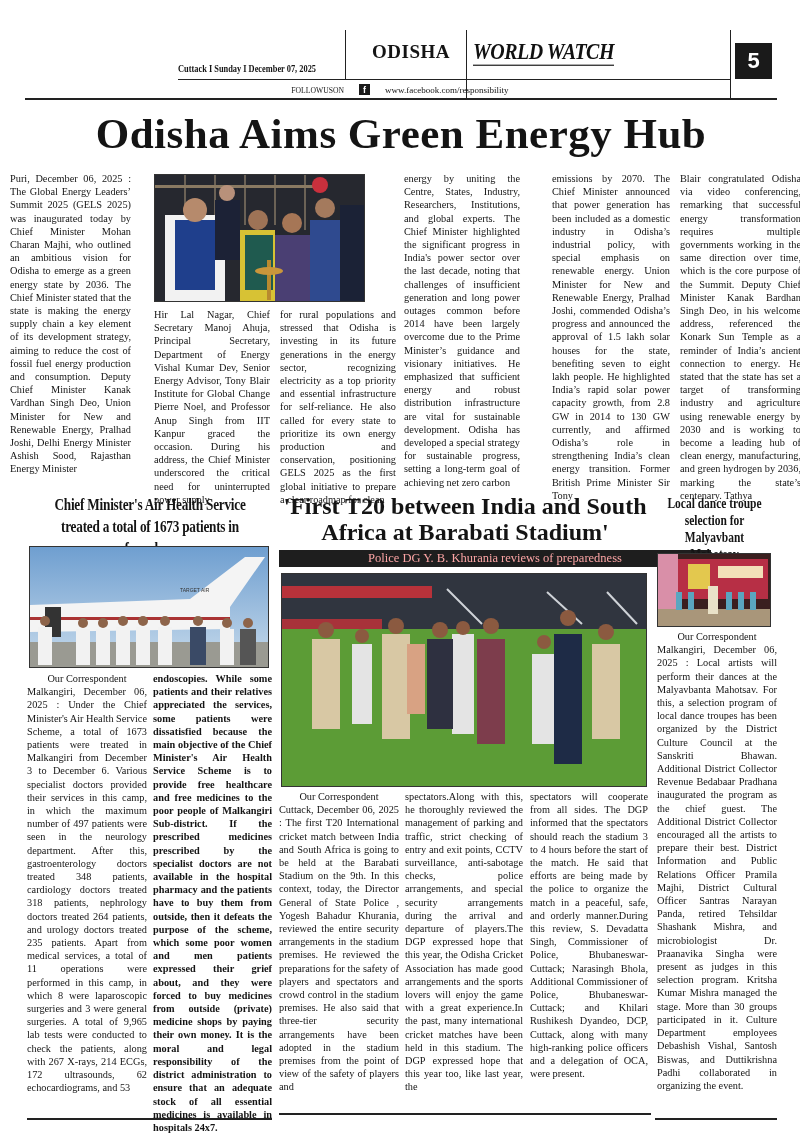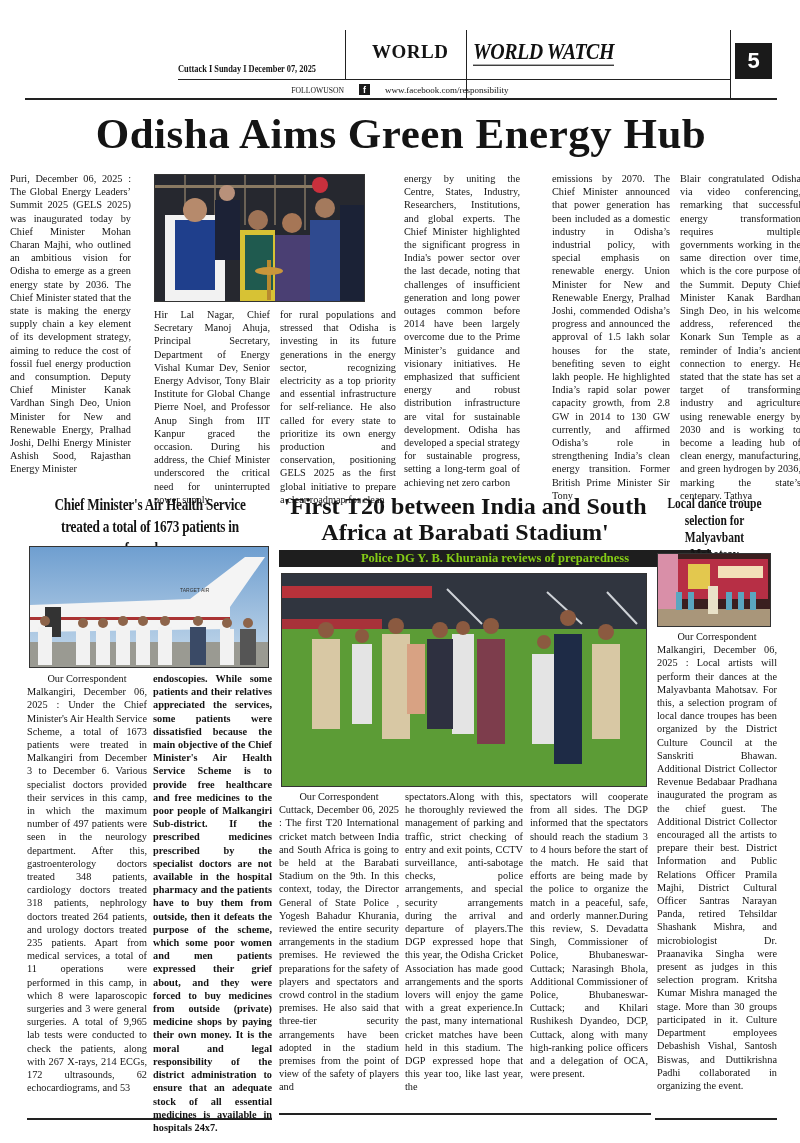--- a/index.html
+++ b/index.html
@@ -26,33 +26,33 @@
   .col { position: absolute; font-size: 10.3px; line-height: 13.2px; text-align: justify; hyphens: manual; }
   .col p { margin: 0; }
   .byline { display: block; text-align: center; }
 
   .photo { position: absolute; overflow: hidden; border: 1px solid #333; }
 
   .sub-head { position: absolute; text-align: center; font-family: "Liberation Sans", sans-serif; font-weight: bold; line-height: 1.1; }
   .h-air { left: 25px; top: 494px; width: 250px; font-size: 17px; font-family: "Liberation Serif", serif; transform: scaleX(0.78); transform-origin: center; line-height: 22px; letter-spacing: -0.3px; }
   .h-t20 { left: 275px; top: 493px; width: 380px; font-family: "Liberation Serif", serif; font-size: 24px; line-height: 26px; }
   .h-dance { left: 652px; top: 495px; width: 125px; font-family: "Liberation Serif", serif; font-size: 14px; line-height: 17px; transform: scaleX(0.82); transform-origin: center; }
-  .strap { position: absolute; left: 279px; top: 550px; width: 432px; height: 17px; background: #1e1e1e; color: #84cc16; text-align: center; font-weight: bold; font-size: 12.5px; line-height: 17px; }
+  .strap { position: absolute; left: 279px; top: 550px; width: 432px; height: 17px; background: #1e1e1e; color: #fca5a5; text-align: center; font-weight: normal; font-size: 12.5px; line-height: 17px; }
 
   .rule { position: absolute; background: #222; }
 </style>
 </head>
 <body>
 
 <div class="mast">
   <div class="vline" style="left:345px;top:30px;height:50px;"></div>
   <div class="vline" style="left:466px;top:30px;height:68px;"></div>
   <div class="vline" style="left:730px;top:30px;height:70px;"></div>
   <div class="dateline">Cuttack I Sunday   I December 07, 2025</div>
-  <div class="section">WORLD</div>
+  <div class="section">ODISHA</div>
   <div class="logo"><span>WORLD WATCH</span></div>
   <div class="pagebox">5</div>
   <div class="hrule1"></div>
   <div class="follow">
     <span class="lbl">FOLLOWUSON</span>
     <span class="fb">f</span>
     <span>www.facebook.com/responsibility</span>
   </div>
   <div class="hrule2"></div>
 </div>

